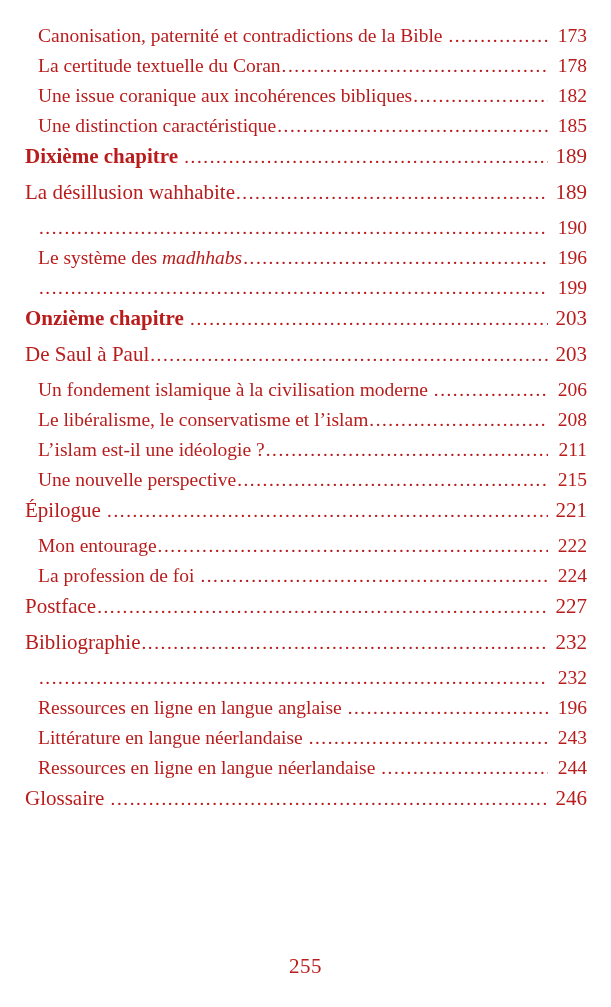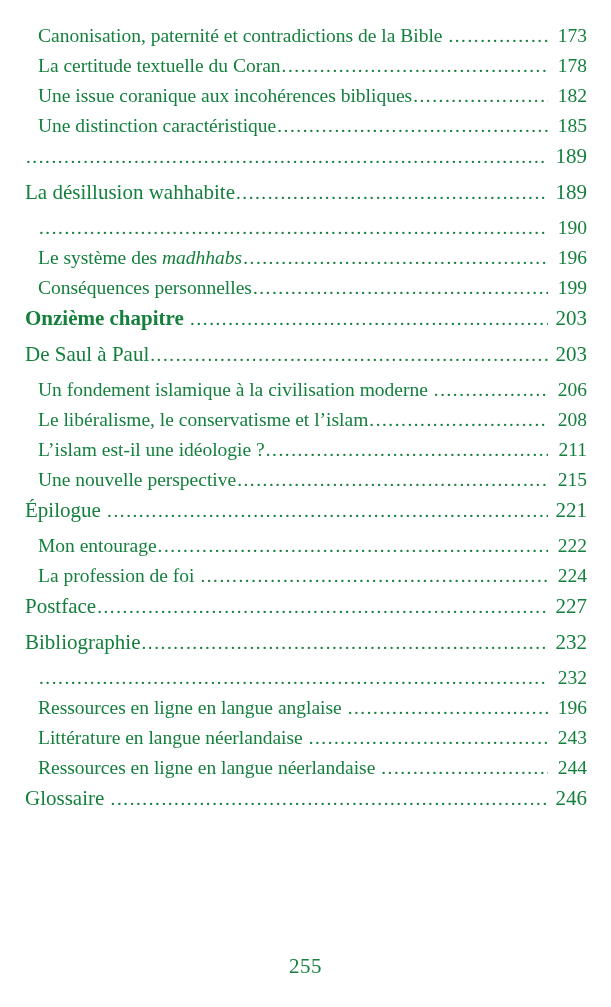--- a/index.html
+++ b/index.html
@@ -7,21 +7,21 @@
     padding: 0;
     background: #e8e8e8;
   }
   .page {
     position: relative;
     width: 611px;
     height: 1007px;
     margin: 0 auto;
     background: #ffffff;
     font-family: "Liberation Serif", "DejaVu Serif", serif;
-    color: #15803d;
+    color: #b91c1c;
     overflow: hidden;
   }
   .toc {
     position: absolute;
     top: 25px;
     left: 25px;
     width: 562px;
   }
   .row {
     display: flex;
@@ -98,39 +98,39 @@
     <span class="label">Une issue coranique aux incohérences bibliques</span>
     <span class="dots"></span>
     <span class="pagenum">182</span>
   </div>
       <div class="row sub">
     <span class="label">Une distinction caractéristique</span>
     <span class="dots"></span>
     <span class="pagenum">185</span>
   </div>
       <div class="row chapter">
+    <span class="label">Dixième chapitre </span>
     <span class="dots"></span>
     <span class="pagenum">189</span>
   </div>
       <div class="row section">
     <span class="label">La désillusion wahhabite</span>
     <span class="dots"></span>
     <span class="pagenum">189</span>
   </div>
       <div class="row sub">
     <span class="dots"></span>
     <span class="pagenum">190</span>
   </div>
       <div class="row sub">
     <span class="label">Le système des <i>madhhabs</i></span>
     <span class="dots"></span>
     <span class="pagenum">196</span>
   </div>
       <div class="row sub">
-    <span class="label">Conséquences personnelles</span>
     <span class="dots"></span>
     <span class="pagenum">199</span>
   </div>
       <div class="row chapter">
     <span class="label">Onzième chapitre </span>
     <span class="dots"></span>
     <span class="pagenum">203</span>
   </div>
       <div class="row section">
     <span class="label">De Saul à Paul</span>

